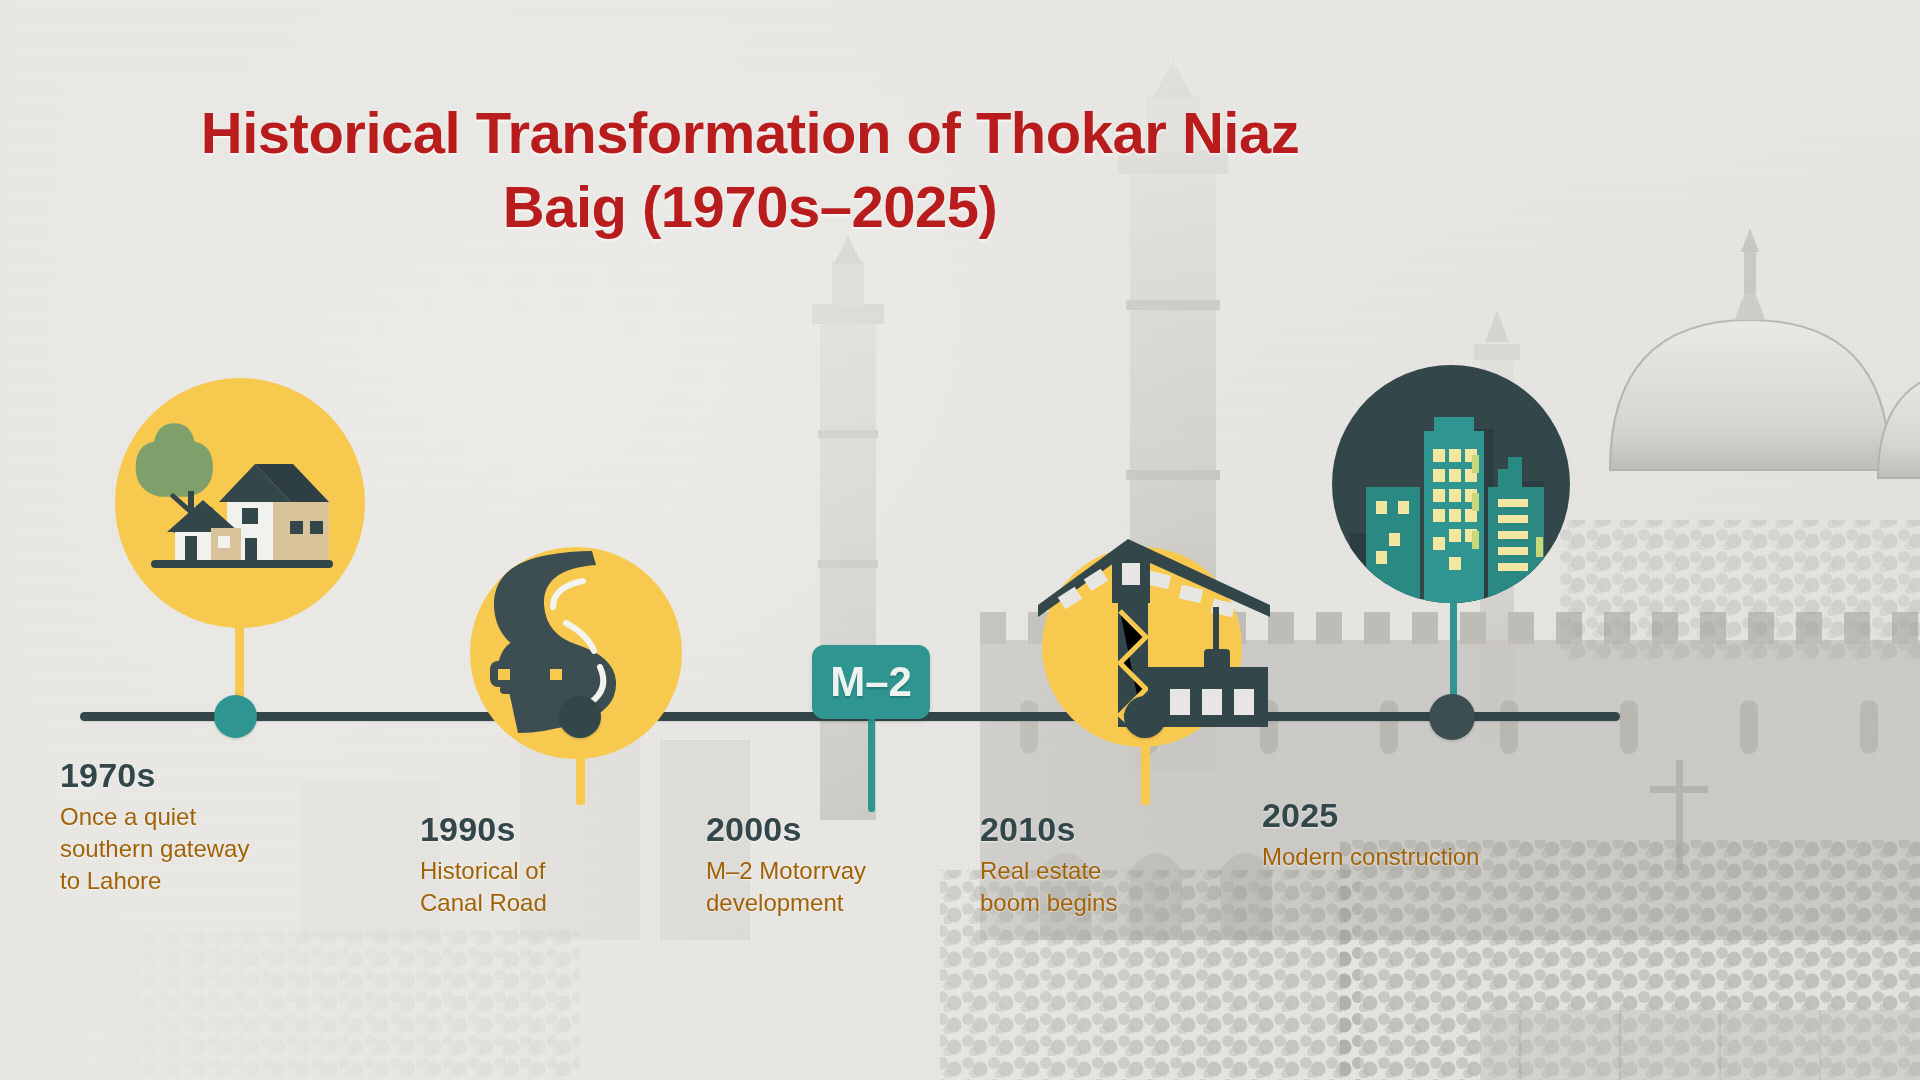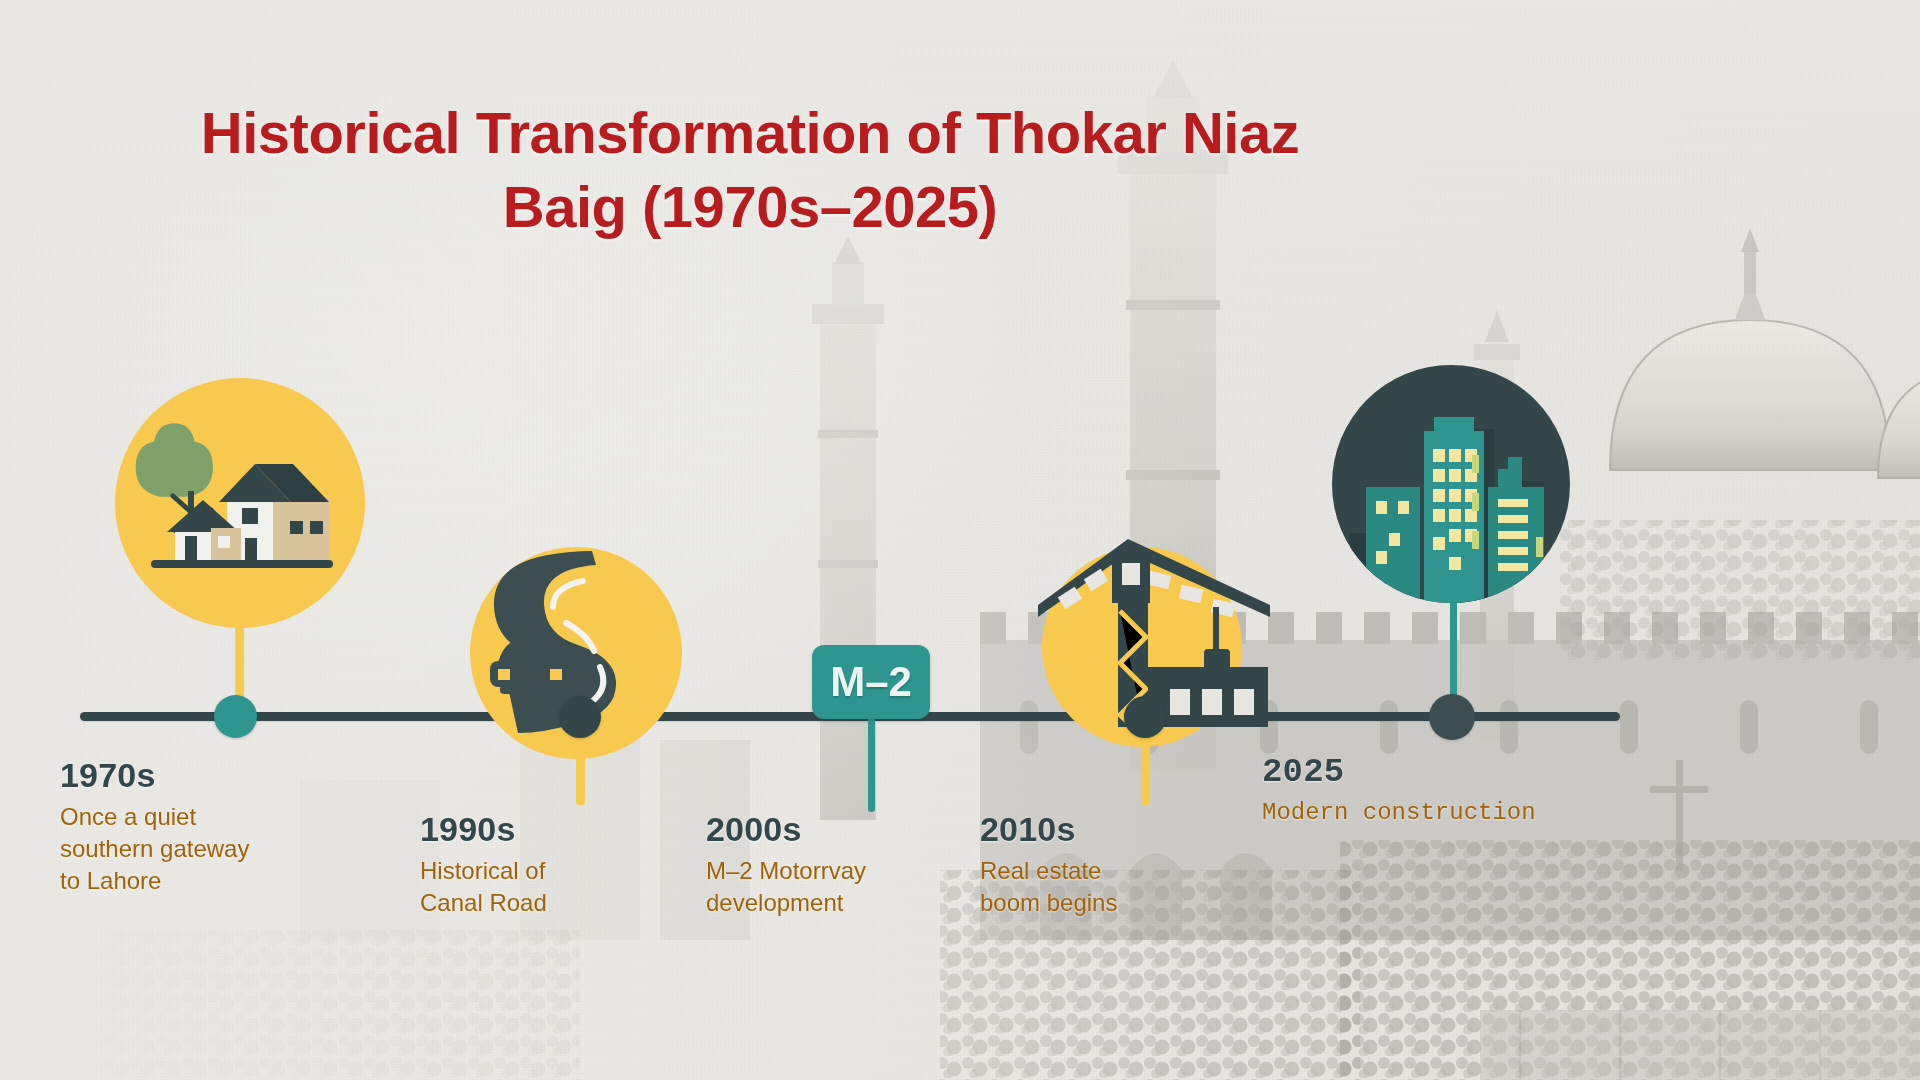--- a/index.html
+++ b/index.html
@@ -429,20 +429,20 @@
         <g fill="#c8d77a">
           <rect x="140" y="90" width="7" height="18"></rect>
             <rect x="140" y="128" width="7" height="18"></rect>
           <rect x="140" y="166" width="7" height="18"></rect>
             <rect x="204" y="172" width="7" height="20"></rect>
         </g>
       </svg>
     </div>
     <div class="dot" style="left:1429px;top:694px;width:46px;height:46px;background:#3c4e52;"></div>
   </div>
-  <div class="caption" style="left:1262px;top:753px;width:390px;font-family:Liberation Mono, monospace;">
+  <div class="caption" style="left:1262px;top:796px;width:390px;">
     <p class="cap-year">2025</p>
     <p class="cap-desc">
       <span>Modern construction</span>
     </p>
   </div>
 
 </div>
 
 </body></html>

